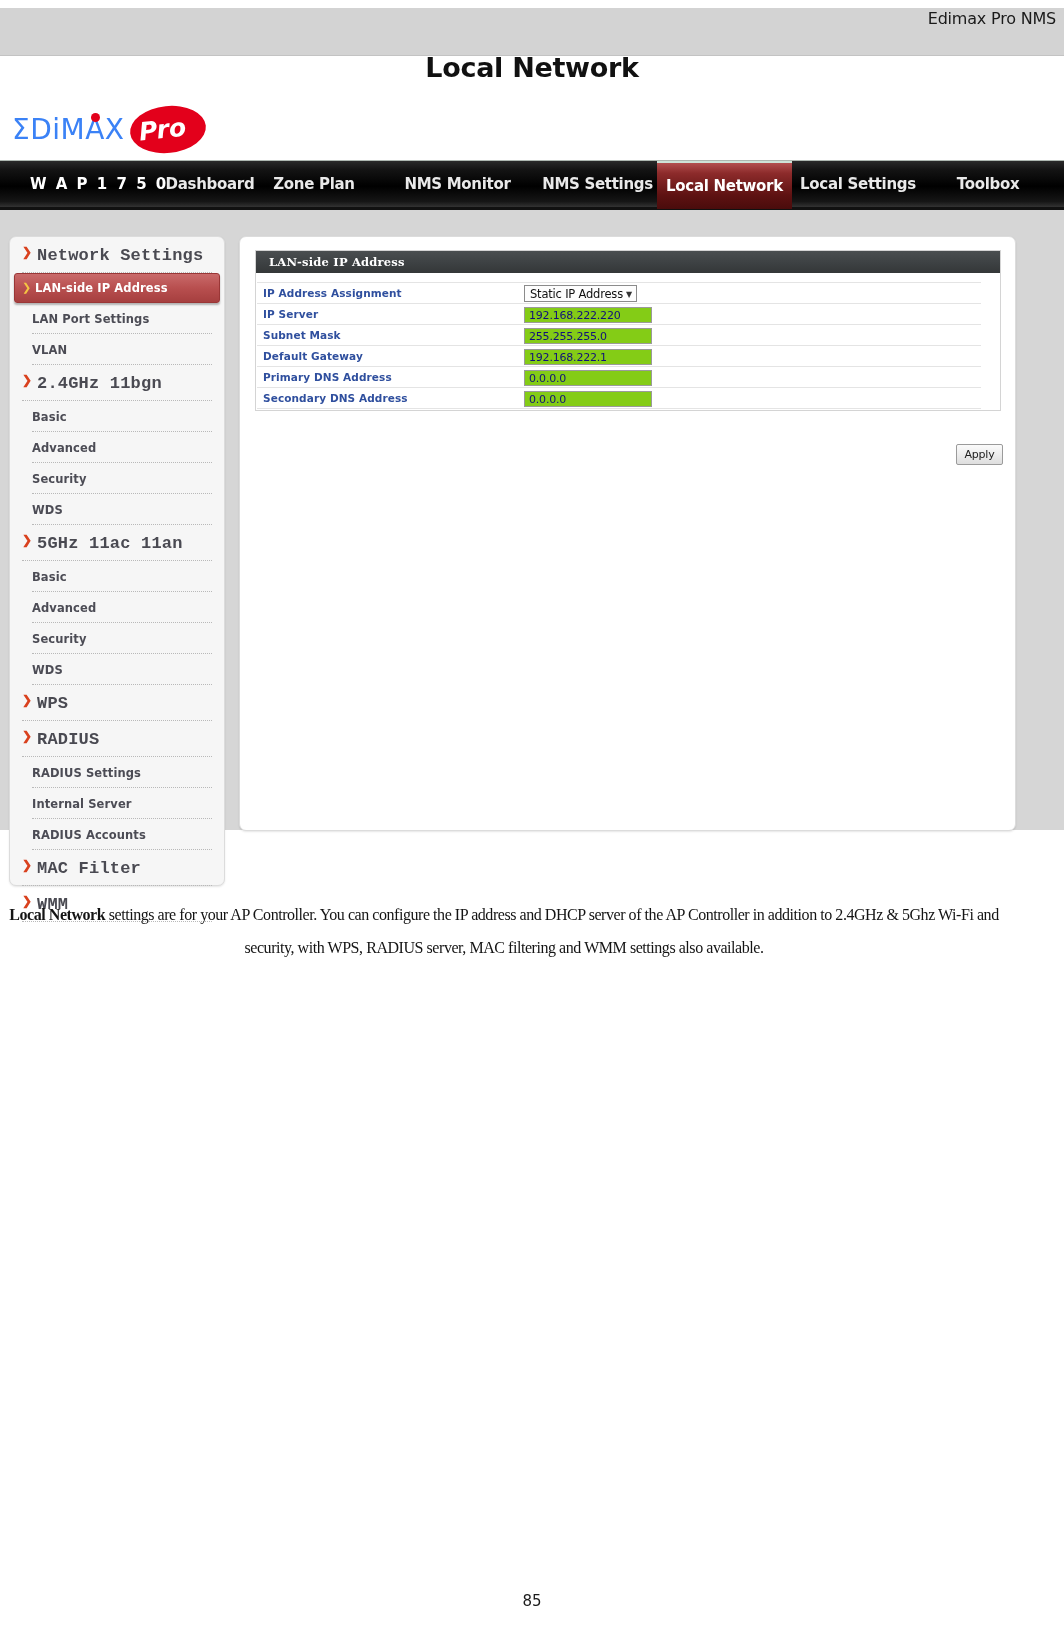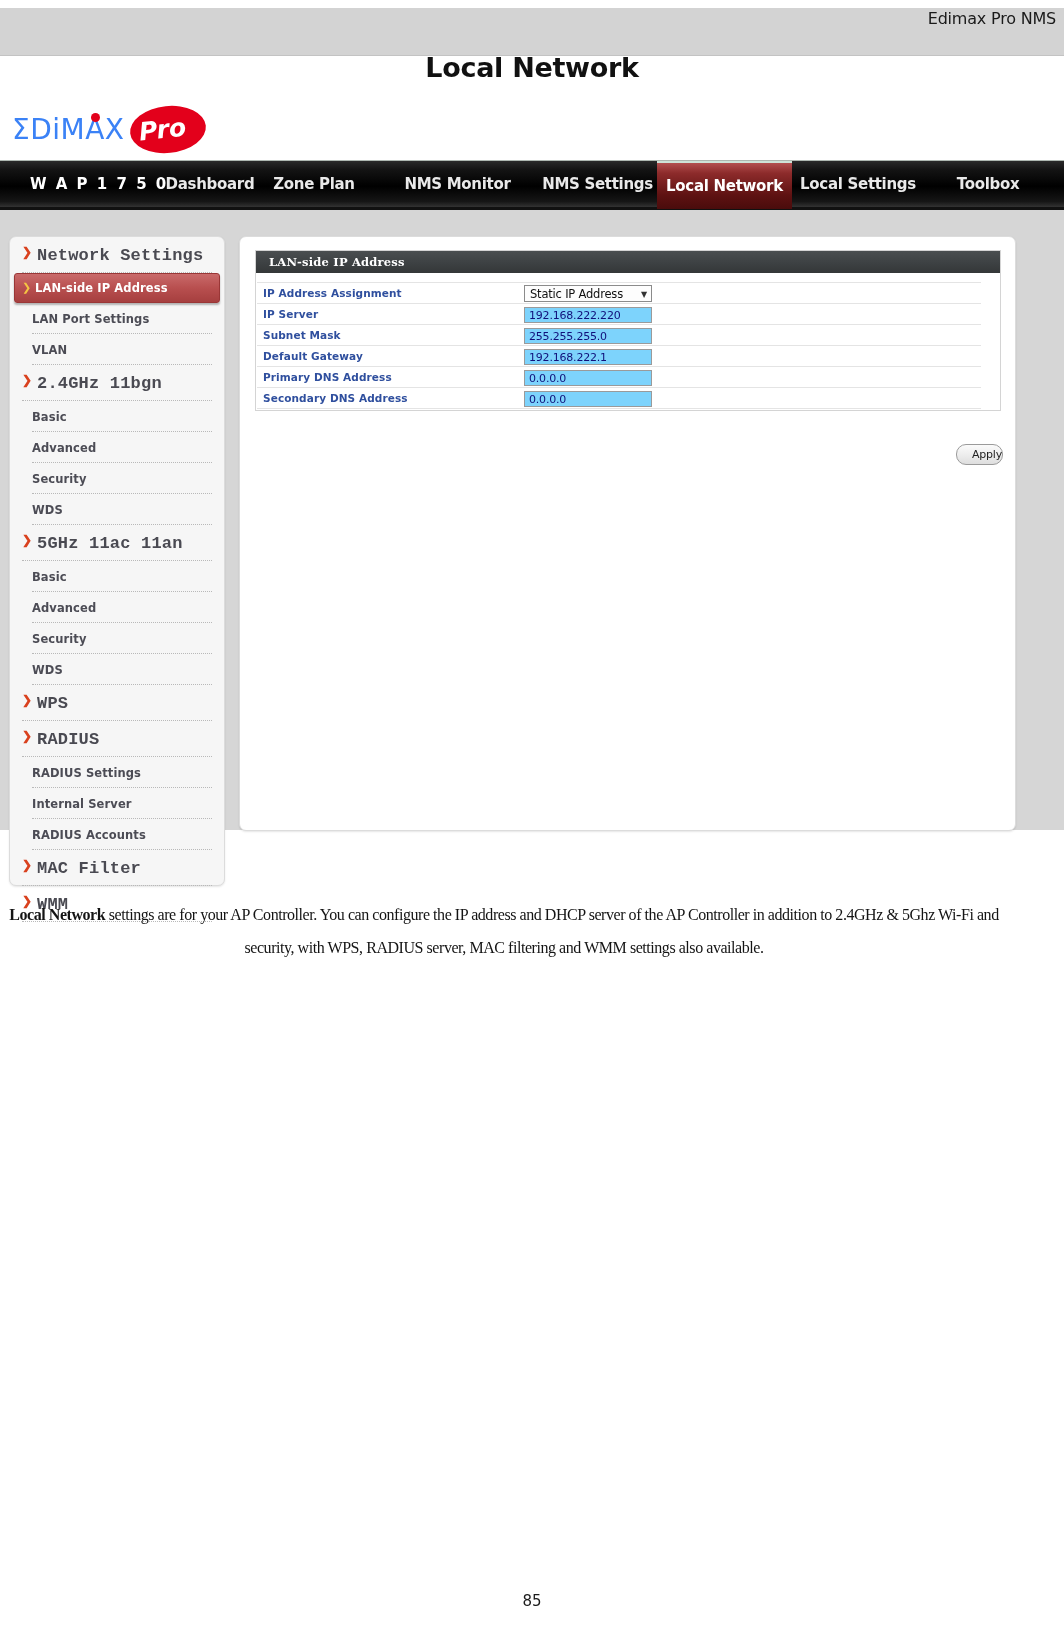--- a/index.html
+++ b/index.html
@@ -136,41 +136,41 @@
   }
   #form-table td.lbl{
     width:258px;
     font-family:"DejaVu Sans", sans-serif;
     font-size:10.5px;font-weight:bold;color:#2f4f9e;
     padding-left:6px;letter-spacing:0.1px;
   }
   #form-table td.val{padding-left:3px;}
   .fld{
     display:inline-block;width:128px;height:16px;line-height:16px;
-    border:1px solid #9a9a9a;background:#7dd3fc;
+    border:1px solid #9a9a9a;background:#84cc16;
     font-family:"DejaVu Sans", sans-serif;
     font-size:11px;color:#10107a;padding-left:4px;
     box-sizing:border-box;letter-spacing:-0.2px;
   }
   .sel{
     display:inline-block;height:17px;line-height:17px;
     border:1px solid #8b8b8b;background:#fdfdfd;
     font-family:"DejaVu Sans", sans-serif;
-    font-size:11.5px;color:#111;padding:0 28px 0 5px;
+    font-size:11.5px;color:#111;padding:0 13px 0 5px;
     position:relative;box-sizing:border-box;letter-spacing:-0.2px;
   }
   .sel .caret{
     position:absolute;right:4px;top:0;font-size:8px;color:#333;line-height:17px;
   }
   #apply-btn{
     position:absolute;left:716px;top:207px;width:45px;height:19px;
     background:linear-gradient(to bottom,#fbfbfb 0%,#ececec 55%,#dedede 100%);
-    border:1px solid #9b9b9b;border-radius:10px;
-    font-family:"DejaVu Sans", sans-serif;
-    font-size:11px;color:#222;text-align:right;line-height:19px;
+    border:1px solid #9b9b9b;border-radius:2px;
+    font-family:"DejaVu Sans", sans-serif;
+    font-size:11px;color:#222;text-align:center;line-height:19px;
     letter-spacing:-0.2px;
   }
   
   #body-copy{
     position:absolute;left:4px;top:882px;width:1000px;
     font-family:Liberation Serif, serif;
     font-size:16px;line-height:33px;color:#141414;letter-spacing:-0.45px;text-align:center;
   }
   #body-copy b{font-weight:bold;}
   

